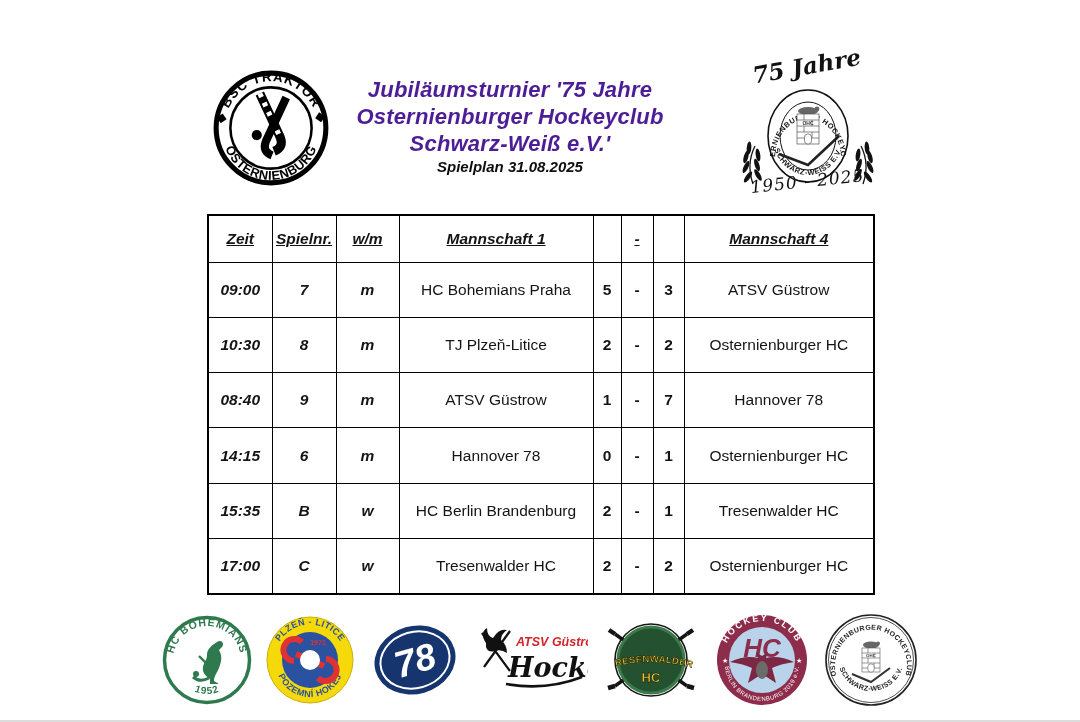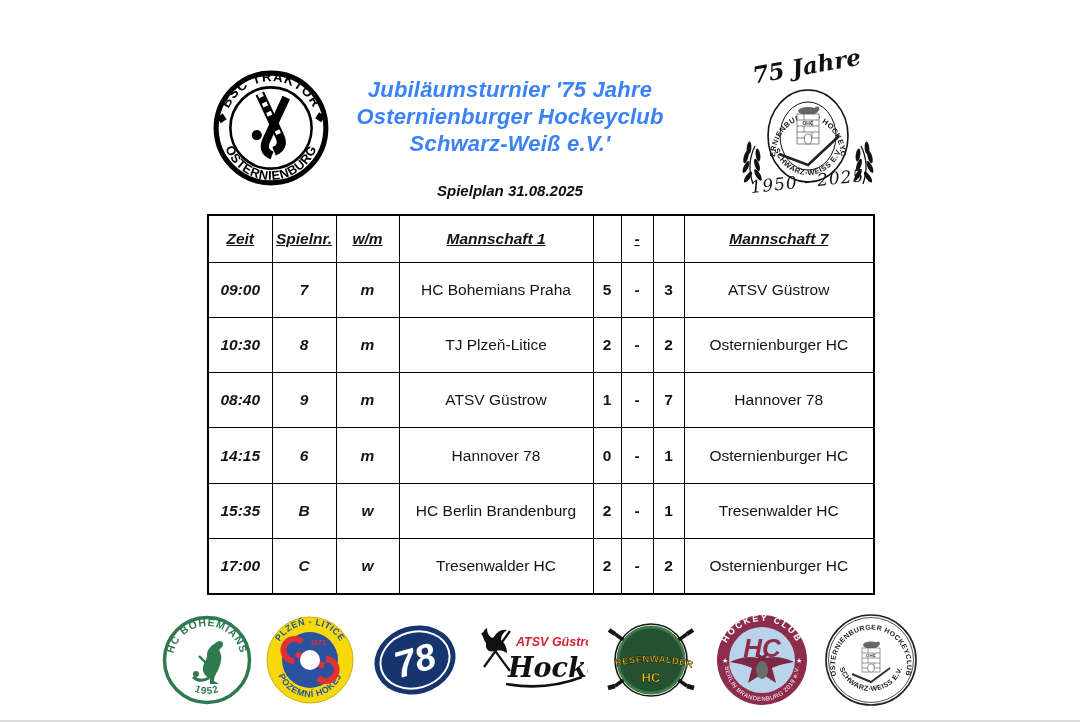--- a/index.html
+++ b/index.html
@@ -7,22 +7,22 @@
     width:1080px;height:722px;background:#ffffff;position:relative;overflow:hidden;
     font-family:"Liberation Sans","DejaVu Sans",sans-serif;color:#111;
   }
   .page{position:absolute;inset:0;background:#fff;}
   .page-edge{position:absolute;left:0;right:0;bottom:0;height:2px;background:#dcdcdc;}
 
   
   .logo-left{position:absolute;left:210px;top:64px;width:122px;height:128px;}
   .logo-right{position:absolute;left:734px;top:52px;width:148px;height:146px;}
   .title-block{position:absolute;left:318px;top:76px;width:384px;text-align:center;}
-  .title-line{font-size:22px;font-weight:bold;font-style:italic;line-height:27px;letter-spacing:0.2px;color:#3b82f6;}
-  .subtitle{font-size:15px;font-weight:bold;font-style:italic;margin-top:25px;color:#0d0d0d;}
+  .title-line{font-size:22px;font-weight:bold;font-style:italic;line-height:27px;letter-spacing:0.2px;color:#4c1d95;}
+  .subtitle{font-size:15px;font-weight:bold;font-style:italic;margin-top:1px;color:#0d0d0d;}
 
   
   .sched{position:absolute;left:207px;top:214px;}
   table{border-collapse:collapse;table-layout:fixed;width:666px;height:381px;border:2px solid #000;}
   th,td{border:1px solid #000;text-align:center;vertical-align:middle;padding:0;font-size:15.5px;color:#141414;}
   thead tr{height:47px;text-decoration:underline;}
   tbody tr{height:47.7px;}
   th{font-weight:bold;font-style:italic;}
   td.c0,td.c1,td.c2{font-weight:bold;font-style:italic;}
   td.c4,td.c5,td.c6{font-weight:bold;}
@@ -125,21 +125,21 @@
         </colgroup>
       <thead>
           <tr>
             <th class="c0">Zeit</th>
             <th class="c1">Spielnr.</th>
             <th class="c2">w/m</th>
             <th class="c3">Mannschaft 1</th>
             <th class="c4"></th>
             <th class="c5">-</th>
             <th class="c6"></th>
-            <th class="c7">Mannschaft 7</th>
+            <th class="c7">Mannschaft 4</th>
           </tr>
         </thead>
       <tbody>
           <tr>
             <td class="c0">09:00</td>
             <td class="c1">7</td>
             <td class="c2">m</td>
             <td class="c3">HC Bohemians Praha</td>
             <td class="c4">5</td>
             <td class="c5">-</td>

